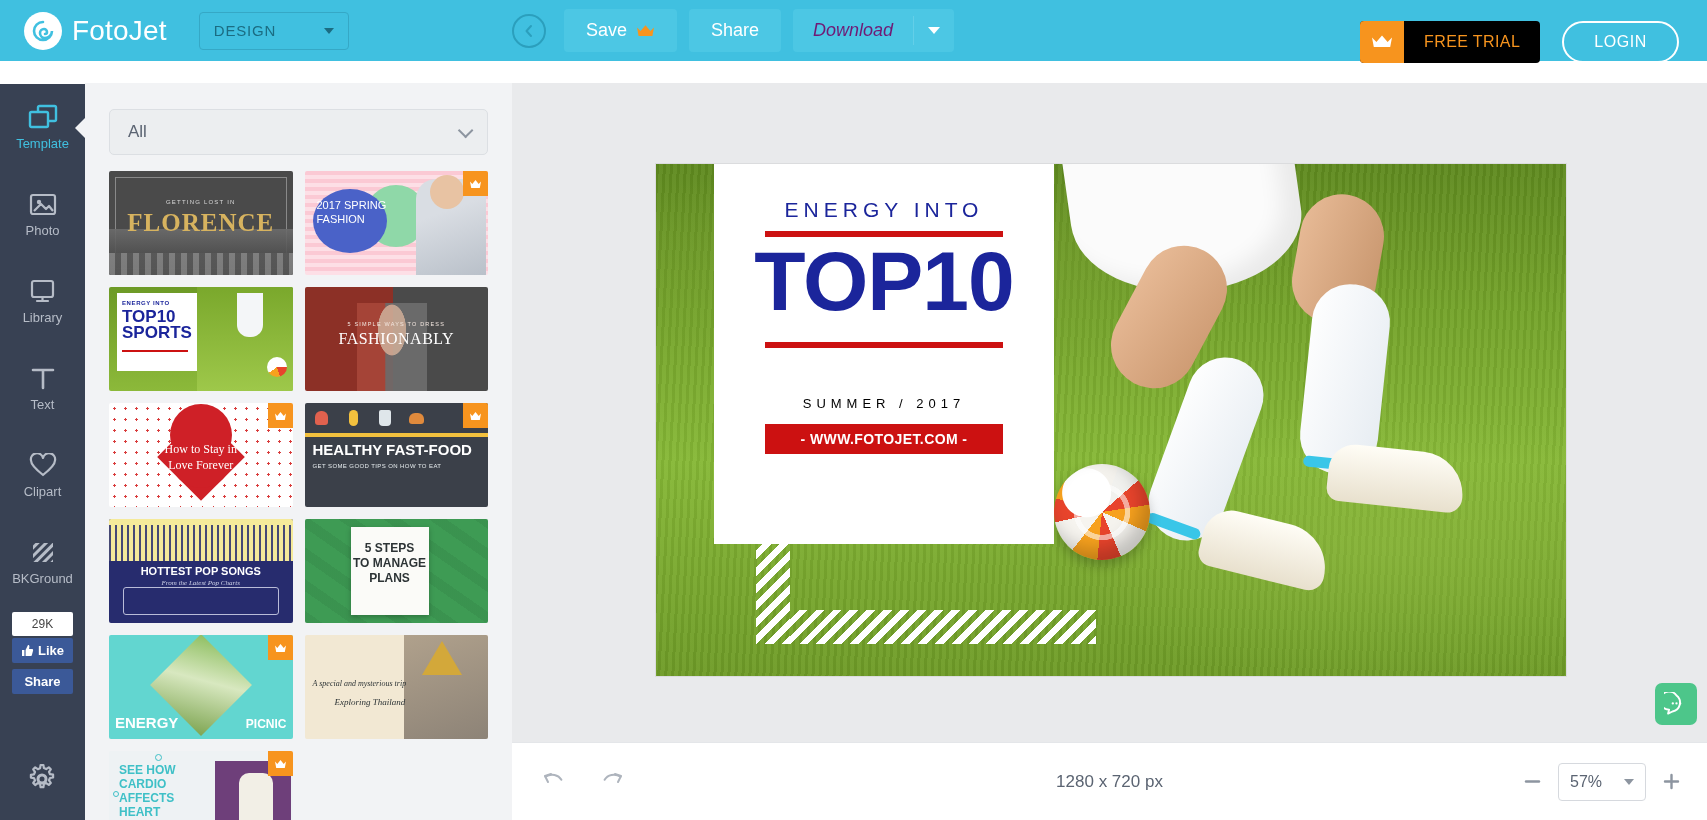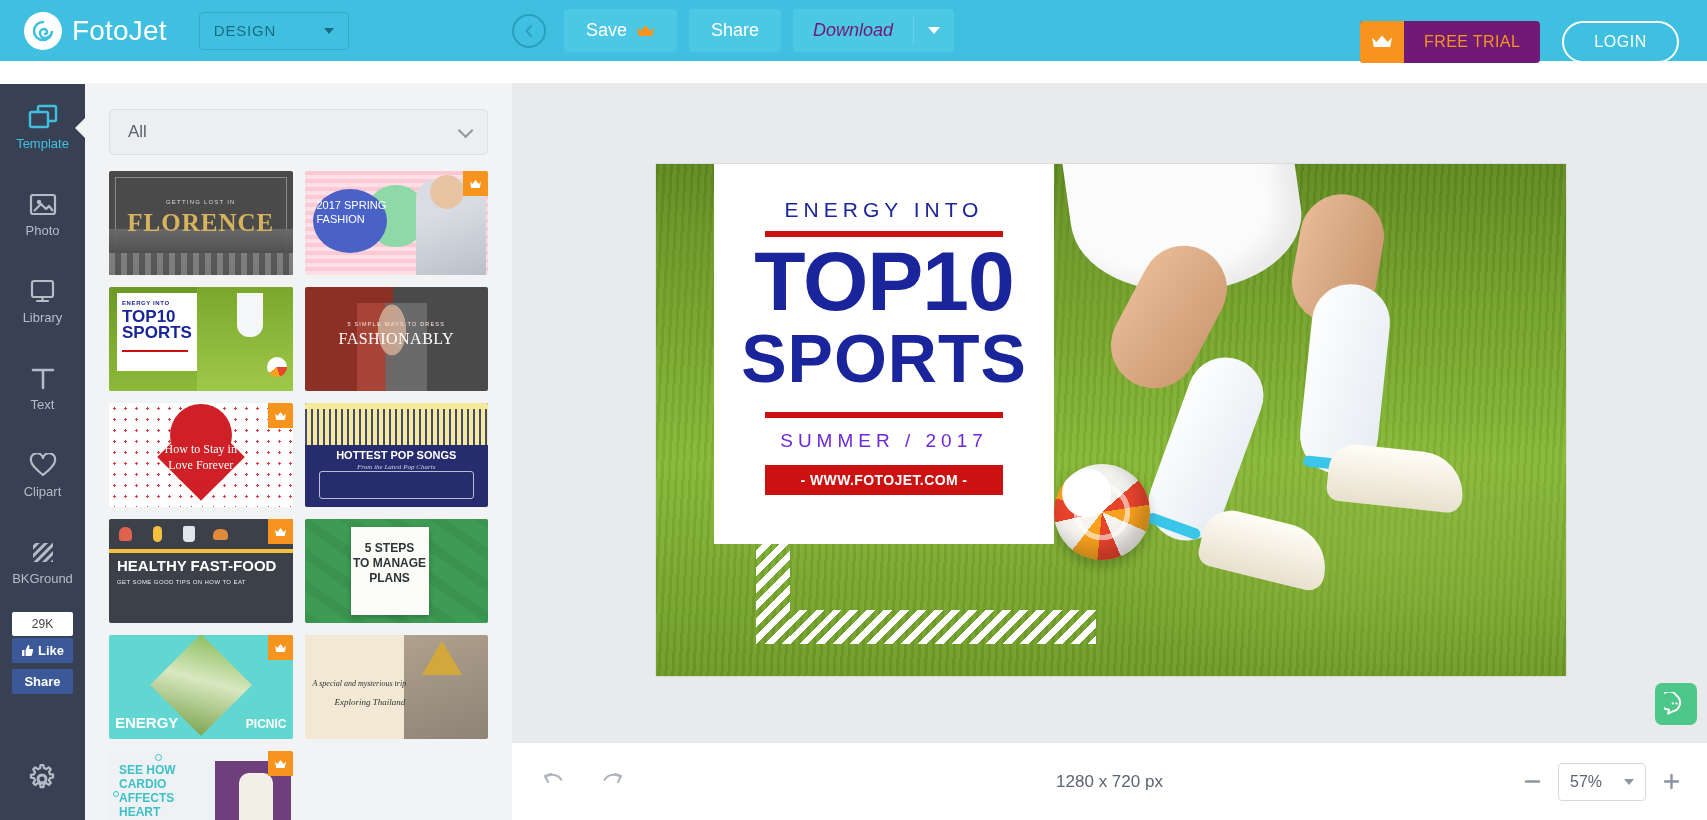--- a/index.html
+++ b/index.html
@@ -61,21 +61,21 @@
     width: 0; height: 0; border-left: 6px solid transparent;
     border-right: 6px solid transparent; border-top: 7px solid #ffffff;
   }
 
   .acct-zone {
     position: absolute; right: 28px; top: 0; height: 83px;
     display: flex; align-items: center; gap: 22px;
   }
   .trial-btn {
     display: flex; height: 42px; border-radius: 4px; overflow: hidden;
-    cursor: pointer; background: #701a75;
+    cursor: pointer; background: #000000;
   }
   .trial-crown {
     width: 44px; background: #f7941e; display: flex;
     align-items: center; justify-content: center;
   }
   .trial-label {
     padding: 0 20px; display: flex; align-items: center;
     color: #f7941e; font-size: 16px; letter-spacing: .4px;
   }
   .login-btn {
@@ -236,21 +236,21 @@
   .d-rule { width: 238px; height: 6px; background: #cc1111; margin: 9px 0 4px 0; }
   .d-top10 {
     color: #1b259b; font-size: 84px; font-weight: bold; line-height: .96;
     letter-spacing: -1px;
   }
   .d-sports {
     color: #1b259b; font-size: 68px; font-weight: bold; line-height: 1;
     letter-spacing: 1px; margin-top: 2px;
   }
   .d-rule2 { width: 238px; height: 6px; background: #cc1111; margin: 20px 0 12px 0; }
-  .d-summer { color: #6d28d9; font-size: 19px; letter-spacing: 5px; font-weight: 500; }
+  .d-summer { color: #000000; font-size: 13px; letter-spacing: 5px; font-weight: 500; margin-top: 36px; }
   .d-url {
     margin-top: 13px; width: 238px; height: 30px; background: #cc1111;
     color: #ffffff; font-size: 14px; font-weight: bold; letter-spacing: .4px;
     display: flex; align-items: center; justify-content: center;
   }
   .chat-bubble {
     position: absolute; right: 10px; bottom: 17px; width: 42px; height: 42px;
     background: #4dc68a; border-radius: 7px; display: flex;
     align-items: center; justify-content: center; cursor: pointer;
   }
@@ -501,45 +501,45 @@
               <path d="M1 2.4 3.3 5 6.5 1l3.2 4L12 2.4 10.8 9H2.2Z" fill="#fff"></path>
             </svg>
         </div>
         <div class="t-txt" style="left:0;right:0;top:38px;text-align:center;color:#fff;font-size:12px;
                     font-family:'Liberation Serif',serif;line-height:1.35;">
           <span>How to Stay in</span><br>
           <span>Love Forever</span>
         </div>
       </div>
 
-      <div class="thumb" style="background:#272c6e;">
-        <div style="position:absolute;left:0;top:0;width:100%;height:42px;background:#f5ea9a;"></div>
-        <div style="position:absolute;left:0;top:6px;width:100%;height:36px;
-                    background:repeating-linear-gradient(90deg,#272c6e 0 2px,transparent 2px 6px);opacity:.85;"></div>
-        <div style="position:absolute;left:14px;bottom:8px;right:14px;height:28px;border:1px solid #b9bcd8;border-radius:3px;"></div>
-        <div class="t-txt" style="left:0;right:0;top:46px;text-align:center;color:#fff;font-size:11px;font-weight:bold;">HOTTEST POP SONGS</div>
-        <div class="t-txt" style="left:0;right:0;top:60px;text-align:center;color:#cfd3ea;font-size:7px;
-                    font-family:'Liberation Serif',serif;font-style:italic;">From the Latest Pop Charts</div>
-      </div>
-
       <div class="thumb" style="background:#3b4049;">
         <div style="position:absolute;left:10px;top:8px;width:13px;height:14px;border-radius:6px 6px 3px 3px;background:#e0614e;"></div>
         <div style="position:absolute;left:44px;top:7px;width:9px;height:16px;border-radius:5px;background:#f3c13e;"></div>
         <div style="position:absolute;left:74px;top:7px;width:12px;height:16px;border-radius:2px 2px 4px 4px;background:#dfe6ea;"></div>
         <div style="position:absolute;left:104px;top:10px;width:15px;height:11px;border-radius:6px 6px 3px 3px;background:#e08a3c;"></div>
         <div style="position:absolute;left:0;top:30px;width:100%;height:4px;background:#f3c13e;"></div>
         <div class="crown-badge">
           <svg width="13" height="10" viewBox="0 0 13 10">
               <path d="M1 2.4 3.3 5 6.5 1l3.2 4L12 2.4 10.8 9H2.2Z" fill="#fff"></path>
             </svg>
         </div>
         <div class="t-txt" style="left:8px;top:38px;color:#fff;font-size:15px;font-weight:bold;">HEALTHY FAST-FOOD</div>
         <div class="t-txt" style="left:8px;top:60px;color:#e6ebee;font-size:6px;letter-spacing:.4px;">GET SOME GOOD TIPS ON HOW TO EAT</div>
       </div>
 
+      <div class="thumb" style="background:#272c6e;">
+        <div style="position:absolute;left:0;top:0;width:100%;height:42px;background:#f5ea9a;"></div>
+        <div style="position:absolute;left:0;top:6px;width:100%;height:36px;
+                    background:repeating-linear-gradient(90deg,#272c6e 0 2px,transparent 2px 6px);opacity:.85;"></div>
+        <div style="position:absolute;left:14px;bottom:8px;right:14px;height:28px;border:1px solid #b9bcd8;border-radius:3px;"></div>
+        <div class="t-txt" style="left:0;right:0;top:46px;text-align:center;color:#fff;font-size:11px;font-weight:bold;">HOTTEST POP SONGS</div>
+        <div class="t-txt" style="left:0;right:0;top:60px;text-align:center;color:#cfd3ea;font-size:7px;
+                    font-family:'Liberation Serif',serif;font-style:italic;">From the Latest Pop Charts</div>
+      </div>
+
       <div class="thumb" style="background:#3e9b54;">
         <div style="position:absolute;inset:0;opacity:.25;
                     background:repeating-linear-gradient(35deg,#2f7a41 0 10px,transparent 10px 26px);"></div>
         <div style="position:absolute;left:46px;top:8px;width:78px;height:88px;background:#fbfbf8;
                     box-shadow:0 2px 5px rgba(0,0,0,.25);"></div>
         <div class="t-txt" style="left:46px;width:78px;top:22px;text-align:center;color:#2d3436;
                     font-size:12px;font-weight:bold;line-height:1.25;">
           <span>5 STEPS</span><br>
           <span>TO MANAGE PLANS</span>
         </div>
@@ -608,21 +608,20 @@
 
       <div class="stripe-frame">
         <div class="stripe-v"></div>
         <div class="stripe-h"></div>
       </div>
 
       <div class="white-card">
         <div class="d-energy">ENERGY INTO</div>
         <div class="d-rule"></div>
         <div class="d-top10">TOP10</div>
-        <div class="d-sports">SPORTS</div>
         <div class="d-rule2"></div>
         <div class="d-summer">SUMMER / 2017</div>
         <div class="d-url">- WWW.FOTOJET.COM -</div>
       </div>
 
     </div>
 
     <div class="chat-bubble">
       <svg width="25" height="25" viewBox="0 0 25 25">
         <path d="M12.5 3.5a9 9 0 1 0-7.4 14.1l-1 4 4.4-2.1A9 9 0 0 0 12.5 3.5Z" fill="none" stroke="#ffffff" stroke-width="1.9" stroke-linejoin="round"></path>

